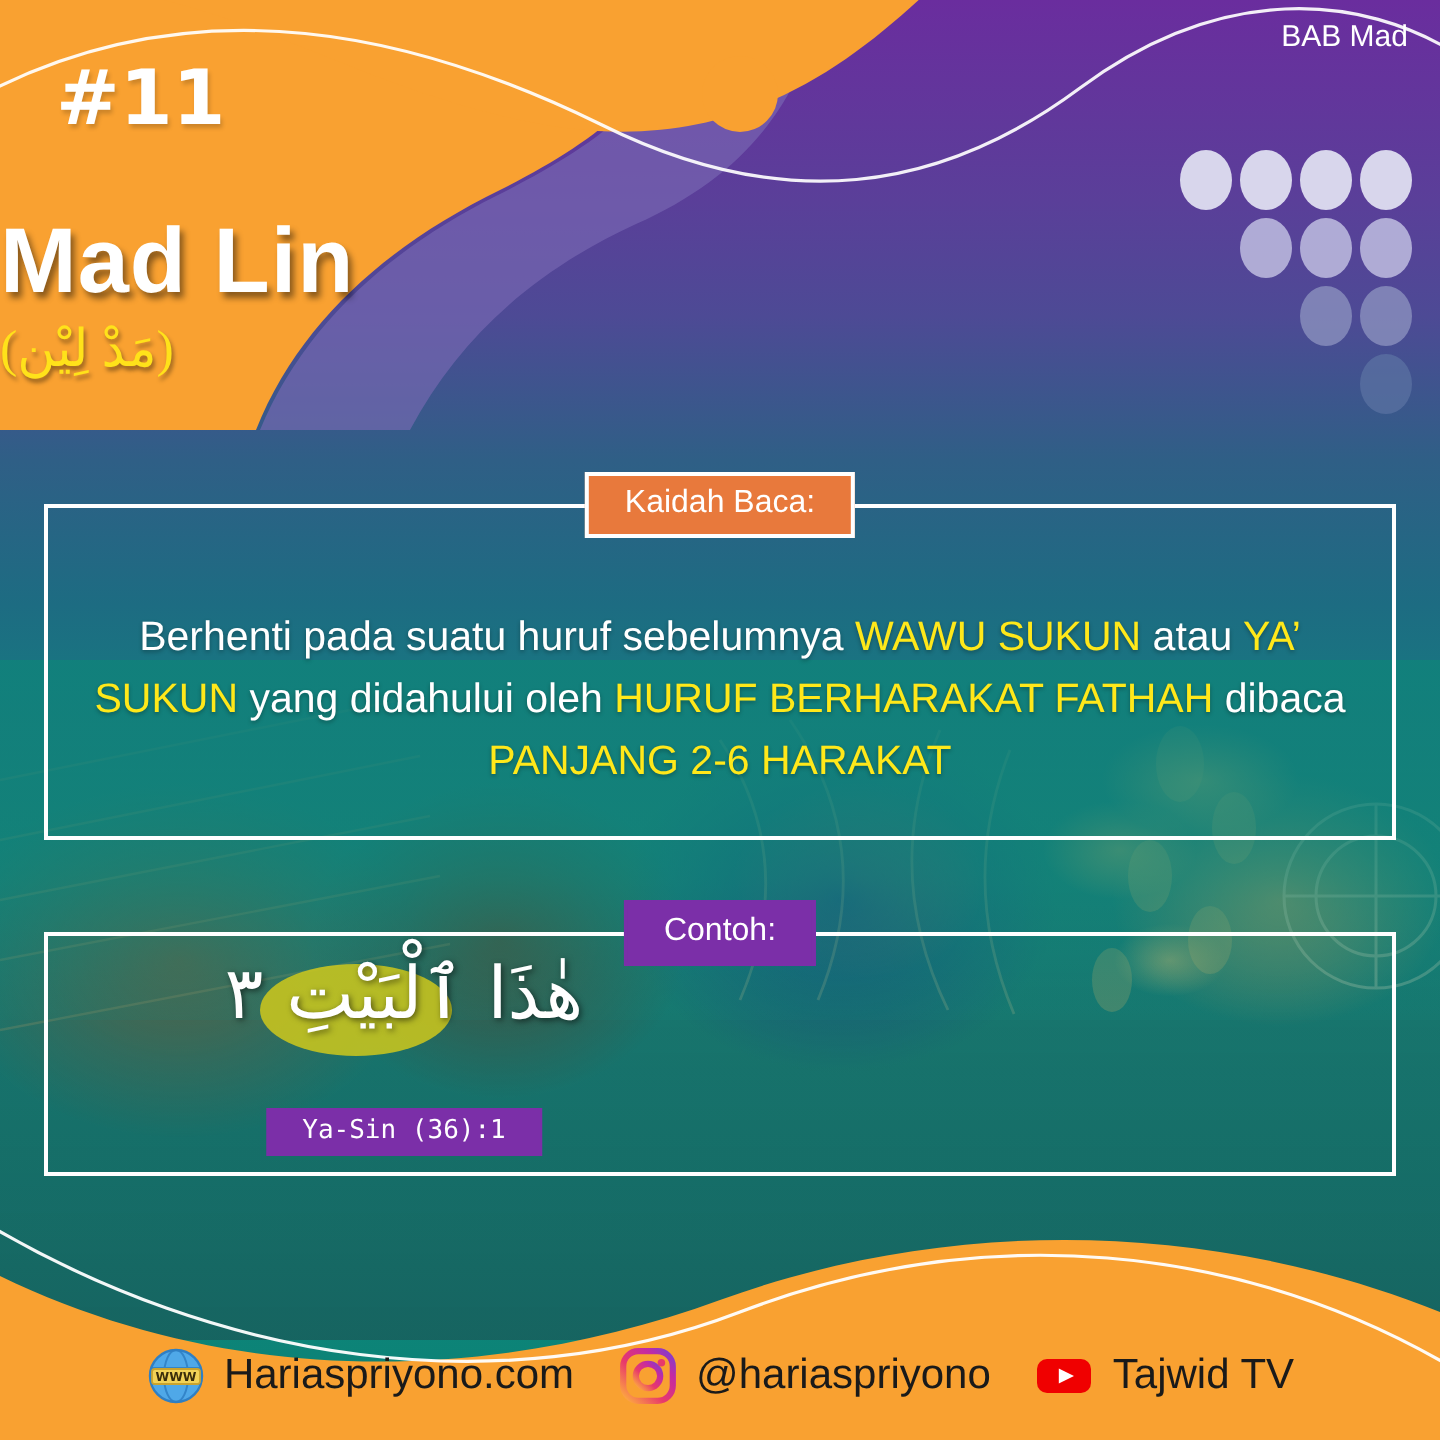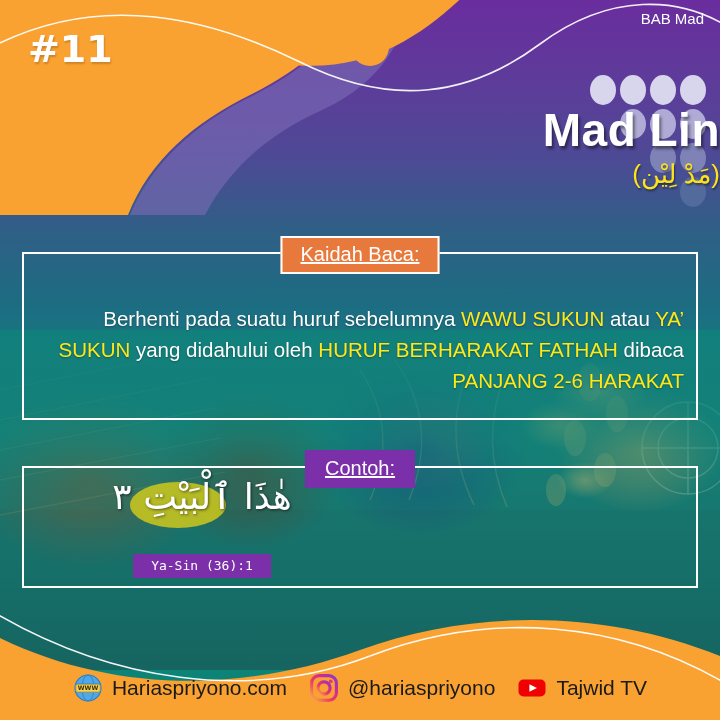--- a/index.html
+++ b/index.html
@@ -52,62 +52,60 @@
   }
 
   
   .hdr { position:absolute; top:0; left:0; width:720px; height:215px; }
 
   
   .dots { position:absolute; top:75px; right:14px; width:140px; height:130px; }
   .dot { position:absolute; width:26px; height:30px; border-radius:50%; }
 
   
-  .title-wrap { position:absolute; top:103px; left:0; width:720px; text-align:right; }
+  .title-wrap { position:absolute; top:103px; left:0; width:720px; text-align:left; }
   .title {
     font-size:46px; font-weight:bold; color:#fff; letter-spacing:.5px;
     text-shadow:2px 3px 3px rgba(0,0,0,.45);
   }
   .title-ar {
     margin-top:2px;
     font-size:26px; color:#ffe21a;
-    font-family:Liberation Sans, sans-serif;
+    font-family:Liberation Serif, serif;
     direction:rtl;
     text-shadow:1px 2px 2px rgba(0,0,0,.4);
-    margin-left:48px;
   }
 
   
   .meta { position:absolute; top:10px; right:16px; text-align:right; color:#fff; line-height:1.25; }
   .meta-1 { font-size:17px; font-weight:bold; }
   .meta-2 { font-size:15px; }
 
   .hash {
     position:absolute; top:27px; left:28px;
     font-size:38px; font-weight:bold; color:#fff;
     font-family:"DejaVu Sans", sans-serif;
     text-shadow:1px 2px 2px rgba(0,0,0,.18);
   }
 
   
   .panel { position:absolute; border:2px solid #ffffff; }
   .badge {
     position:absolute; top:-18px; left:50%; transform:translateX(-50%);
-    padding:5px 18px 6px; color:#fff; font-size:20px; white-space:nowrap;
+    padding:5px 18px 6px; color:#fff; font-size:16px; white-space:nowrap;
     border:2px solid #fff;
-    text-decoration:underline;
   }
   .badge.orange { background:#e8793c; }
   .badge.purple { background:#7b2fa8; border-color:#7b2fa8; }
 
   
   #rulePanel { left:22px; top:252px; width:676px; height:168px; }
   .rule-text {
     position:absolute; left:0; right:0; top:50px;
-    text-align:right; color:#ffffff; font-size:20.5px; line-height:1.5;
+    text-align:center; color:#ffffff; font-size:20.5px; line-height:1.5;
     padding:0 12px;
     text-shadow:0 1px 2px rgba(0,0,0,.3);
   }
   .hl { color:#ffe81a; }
 
   
   #exPanel { left:22px; top:466px; width:676px; height:122px; }
   .ex {
     position:absolute; top:8px; width:300px; height:76px;
   }

